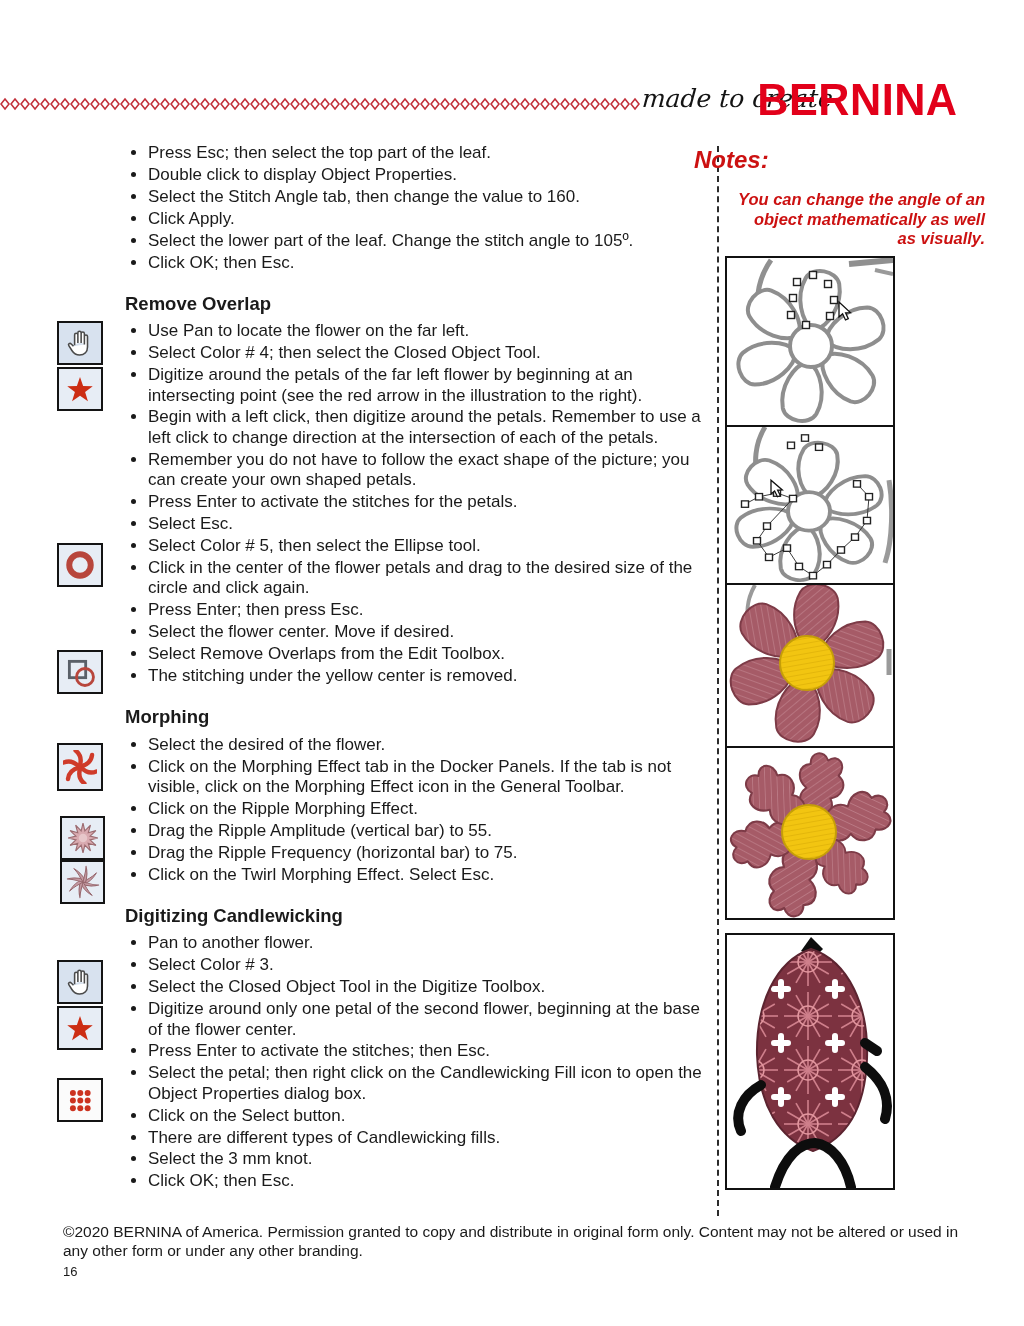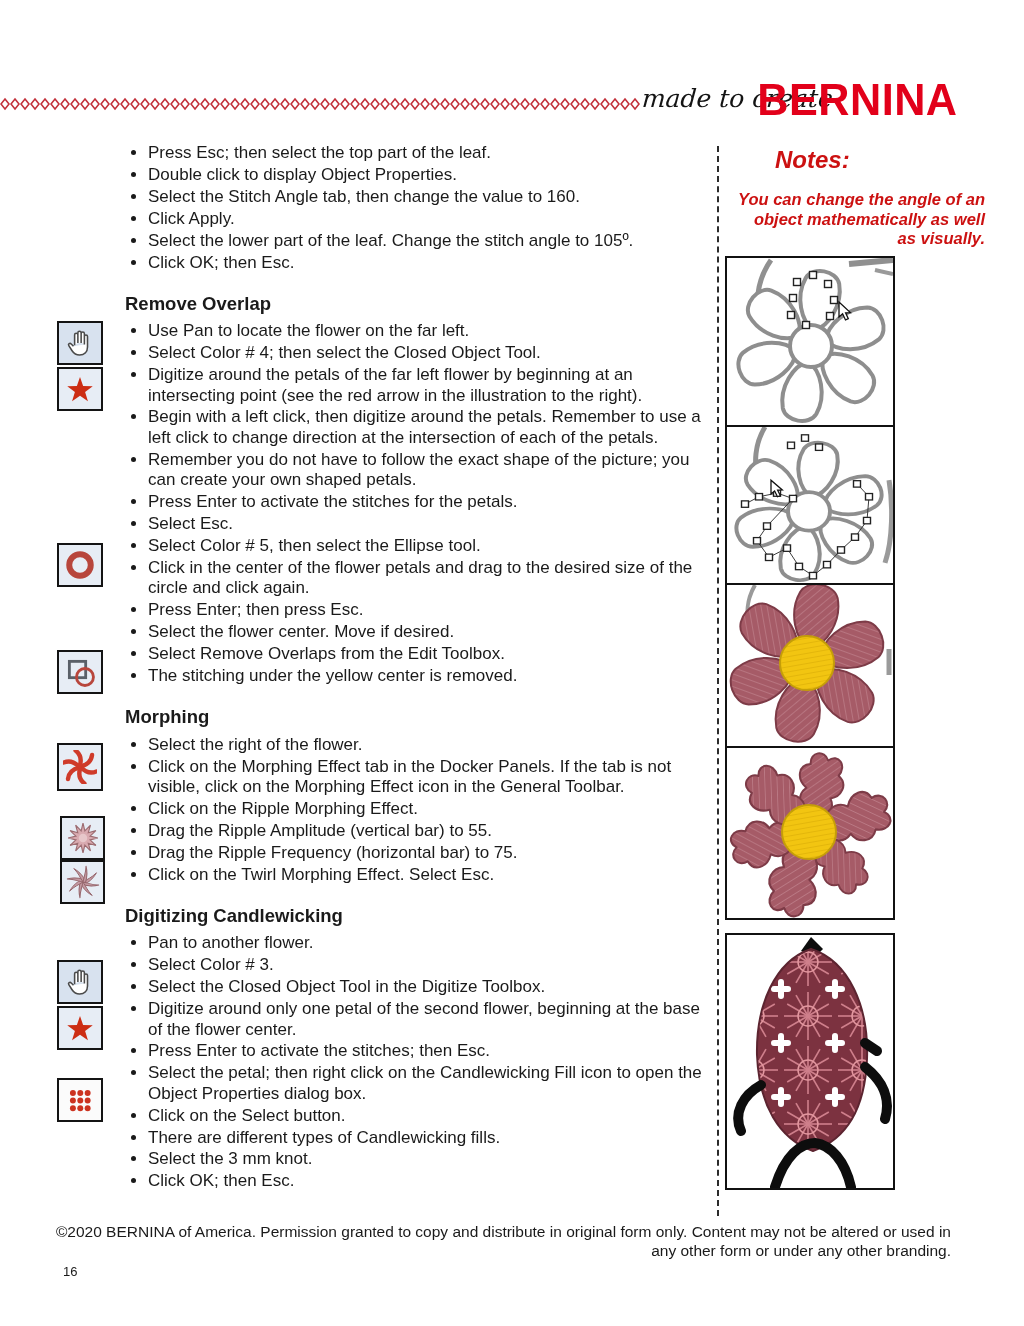--- a/index.html
+++ b/index.html
@@ -22,34 +22,34 @@
 
   
   .tool{position:absolute;left:57px;width:46px;height:44px;background:#e7edf5;
         border:2px solid #141414;display:flex;align-items:center;justify-content:center;box-sizing:border-box;}
   .tool svg{width:34px;height:34px;}
   .tool.small{left:60px;width:45px;height:44px;}
 
   
   .dashline{position:absolute;left:717px;top:146px;height:1070px;width:0;
             border-left:2px dashed #2b2b2b;}
-  .notes-title{position:absolute;left:775px;top:146px;font-size:24px;font-weight:bold;
+  .notes-title{position:absolute;left:694px;top:146px;font-size:24px;font-weight:bold;
                font-style:italic;}
   .notes-body{position:absolute;left:733px;top:190px;width:252px;font-size:16.5px;
               line-height:19.5px;font-weight:bold;font-style:italic;}
   .figstack{position:absolute;left:725px;top:256px;width:170px;border:2px solid #111;
             box-sizing:border-box;background:#fff;}
   .fig{position:relative;border-bottom:2px solid #111;}
   .fig:last-child{border-bottom:none;}
   .fig svg{display:block;}
   .fig5{position:absolute;left:725px;top:933px;width:170px;height:257px;
         border:2px solid #111;box-sizing:border-box;background:#fff;}
 
   
-  .copyright{position:absolute;left:47px;top:1222px;width:904px;font-size:15.5px;line-height:19px;text-align:right;}
+  .copyright{position:absolute;left:63px;top:1222px;width:904px;font-size:15.5px;line-height:19px;}
   .pagenum{position:absolute;left:63px;top:1264px;font-size:13px;}
 </style>
 </head>
 <body>
 
 <div class="page">
 
   <svg class="chain" viewBox="0 0 640 14" preserveAspectRatio="none">
     <defs>
       <pattern id="diam" width="10" height="14" patternUnits="userSpaceOnUse">
@@ -84,21 +84,21 @@
         <li>Select Color # 5, then select the Ellipse tool.</li>
         <li>Click in the center of the flower petals and drag to the desired size of the circle and click again.</li>
         <li>Press Enter; then press Esc.</li>
         <li>Select the flower center. Move if desired.</li>
         <li>Select Remove Overlaps from the Edit Toolbox.</li>
         <li>The stitching under the yellow center is removed.</li>
       </ul>
 
     <div class="sec-title">Morphing</div>
     <ul>
-        <li>Select the right of the flower.</li>
+        <li>Select the desired of the flower.</li>
         <li>Click on the Morphing Effect tab in the Docker Panels. If the tab is not visible, click on the Morphing Effect icon in the General Toolbar.</li>
         <li>Click on the Ripple Morphing Effect.</li>
         <li>Drag the Ripple Amplitude (vertical bar) to 55.</li>
         <li>Drag the Ripple Frequency (horizontal bar) to 75.</li>
         <li>Click on the Twirl Morphing Effect. Select Esc.</li>
       </ul>
 
     <div class="sec-title">Digitizing Candlewicking</div>
     <ul>
         <li>Pan to another flower.</li>

